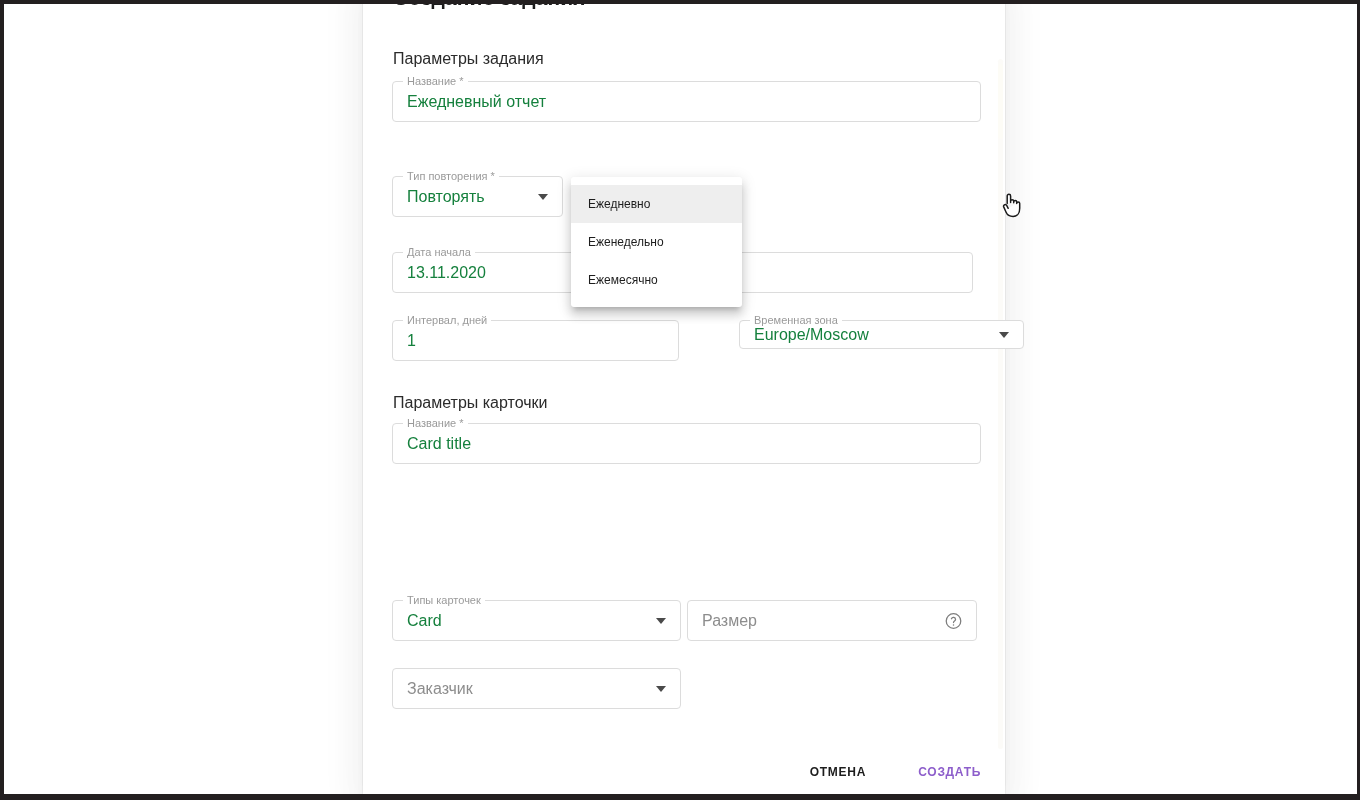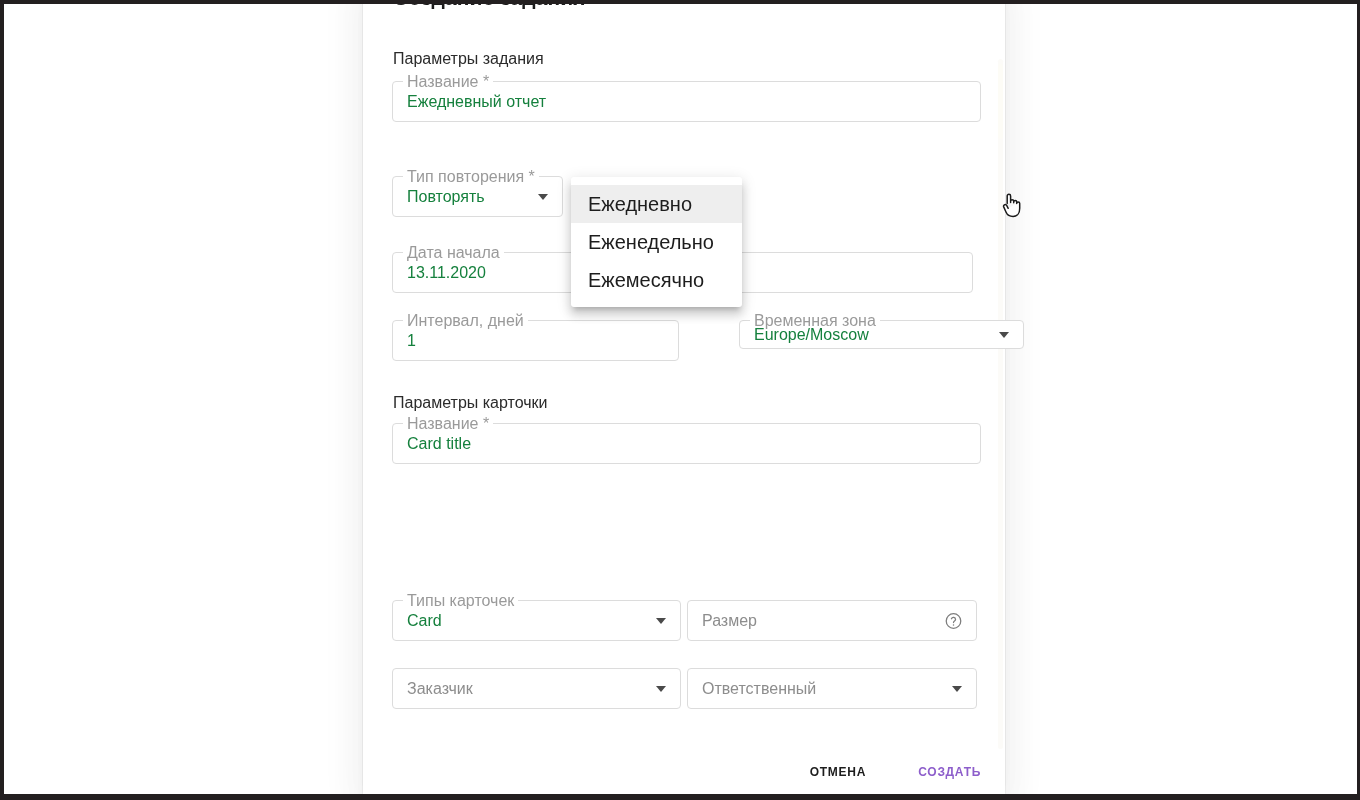--- a/index.html
+++ b/index.html
@@ -97,21 +97,21 @@
     border: 1px solid #dcdcdc;
     border-radius: 4px;
     background: #fff;
   }
   .field .legend {
     position: absolute;
     top: -7px;
     left: 10px;
     padding: 0 4px;
     background: #fff;
-    font-size: 16px;
+    font-size: 11px;
     color: #9a9a9a;
     line-height: 13px;
     white-space: nowrap;
   }
   .field .value {
     position: absolute;
     left: 14px;
     top: 50%;
     transform: translateY(-50%);
     font-size: 16px;
@@ -173,21 +173,21 @@
     border-radius: 3px;
     box-shadow: 0 5px 5px -3px rgba(0,0,0,0.18), 0 8px 10px 1px rgba(0,0,0,0.12),
                 0 3px 14px 2px rgba(0,0,0,0.10);
     padding: 8px 0;
     z-index: 40;
   }
   .menu-item {
     height: 38px;
     line-height: 38px;
     padding: 0 17px;
-    font-size: 20px;
+    font-size: 12px;
     color: #1d1d1d;
     white-space: nowrap;
   }
   .menu-item.hovered { background: #eeeeee; }
 
   
   .actions {
     position: absolute;
     left: 0;
     top: 786px;
@@ -288,24 +288,20 @@
             <circle cx="12" cy="17.2" r="0.95" fill="#7d7d7d" stroke="none"></circle>
           </svg>
         </span>
       </div>
 
       <div class="field" id="f-customer">
         <span class="placeholder">Заказчик</span>
         <span class="caret"></span>
       </div>
 
-      <div class="field" id="f-assignee">
-        <span class="placeholder">Ответственный</span>
-        <span class="caret"></span>
-      </div>
 
       <div class="menu">
         <div class="menu-item hovered">Ежедневно</div>
         <div class="menu-item">Еженедельно</div>
         <div class="menu-item">Ежемесячно</div>
       </div>
 
       <div class="actions">
         <button class="btn" id="btn-cancel">Отмена</button>
         <button class="btn" id="btn-create">Создать</button>

